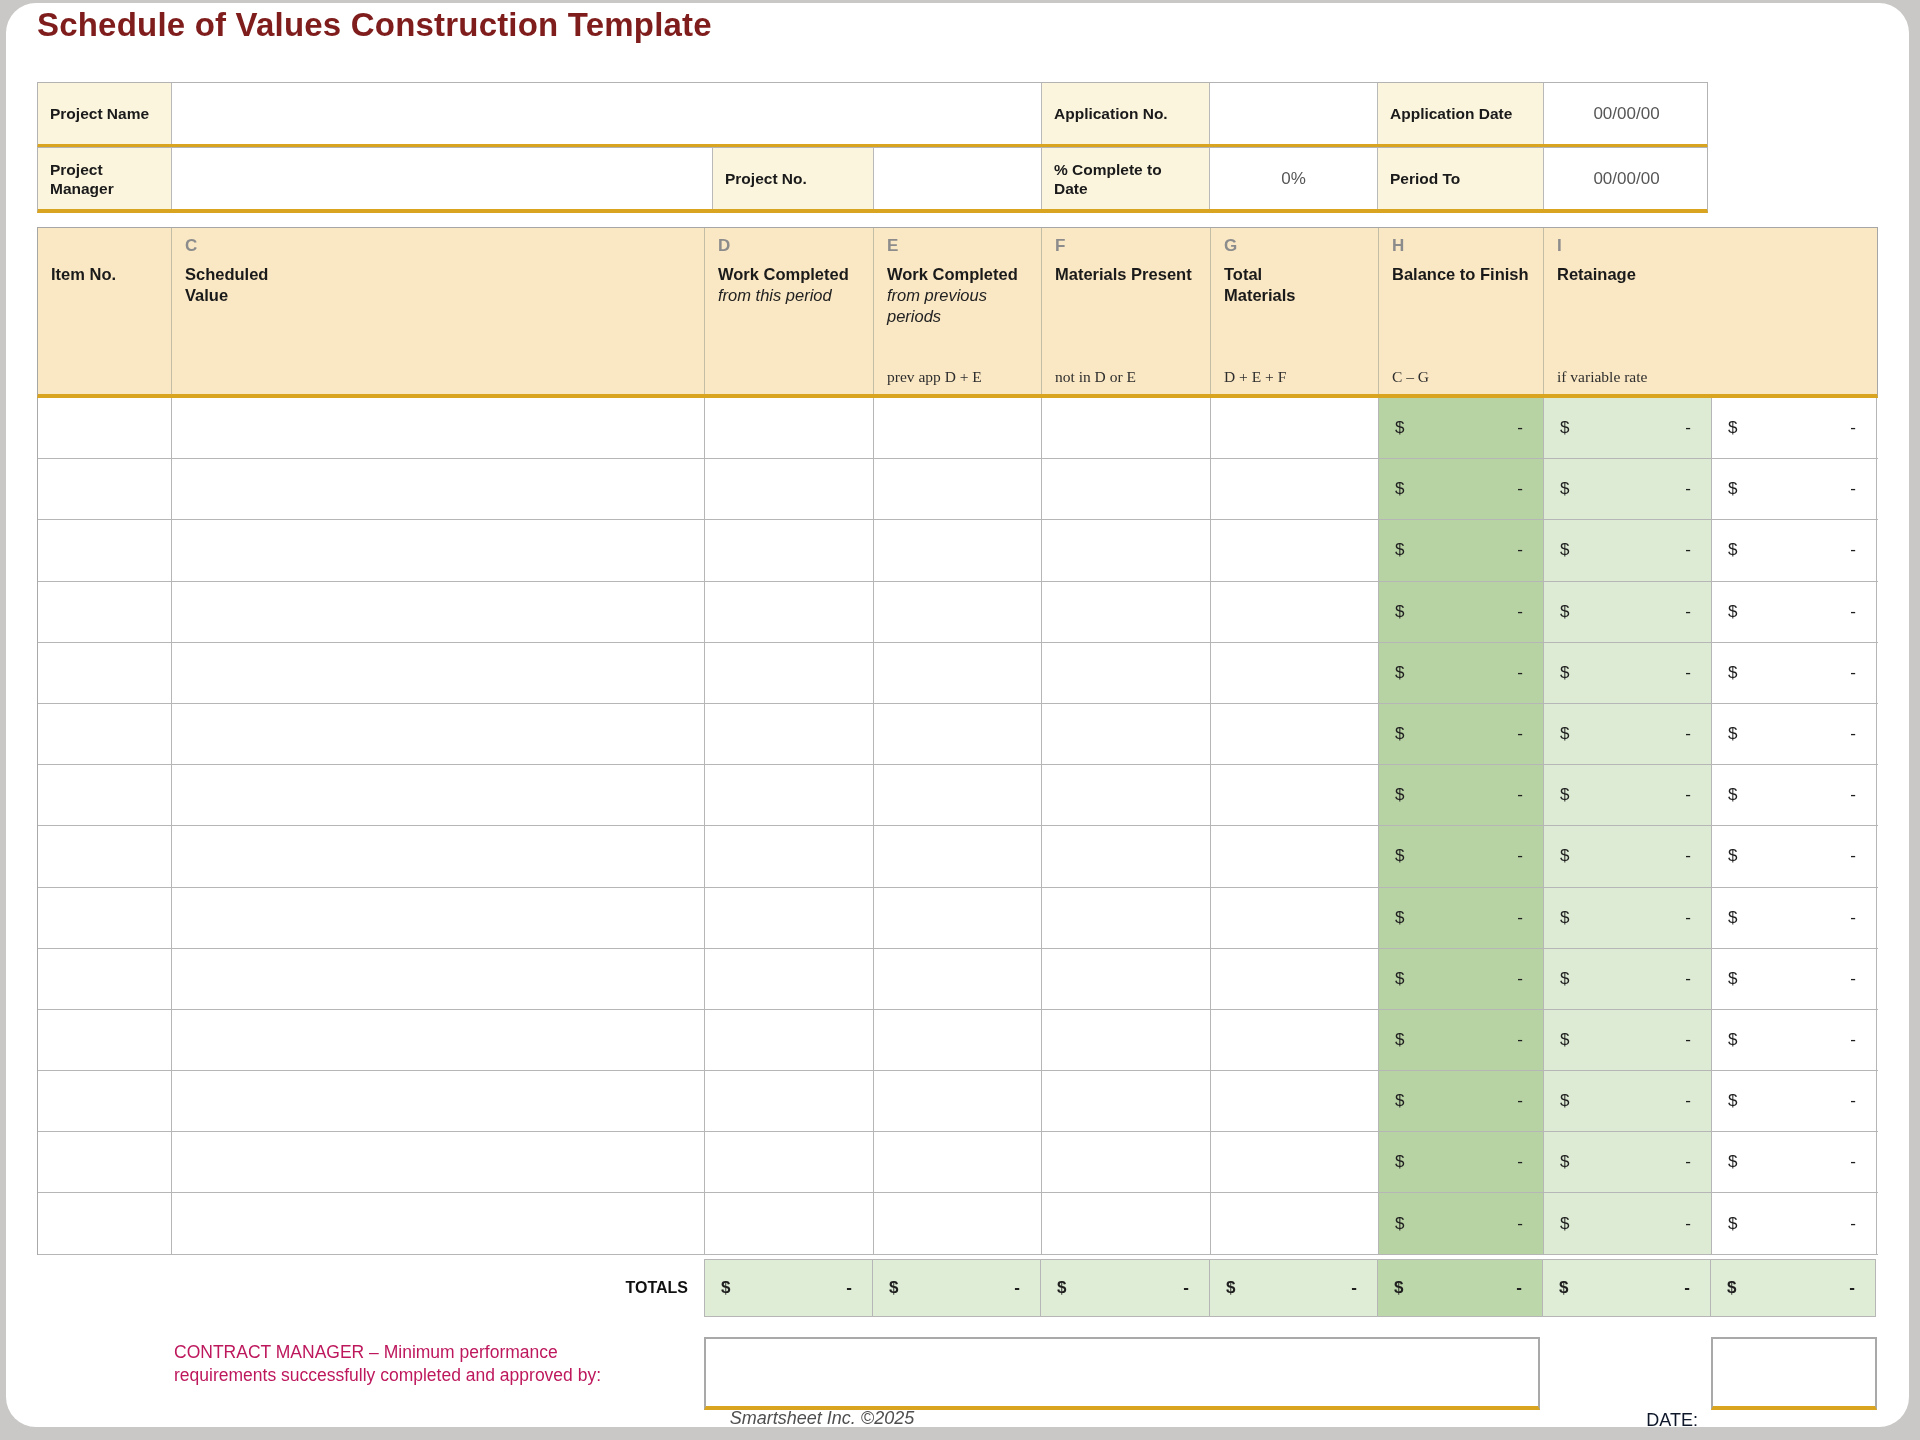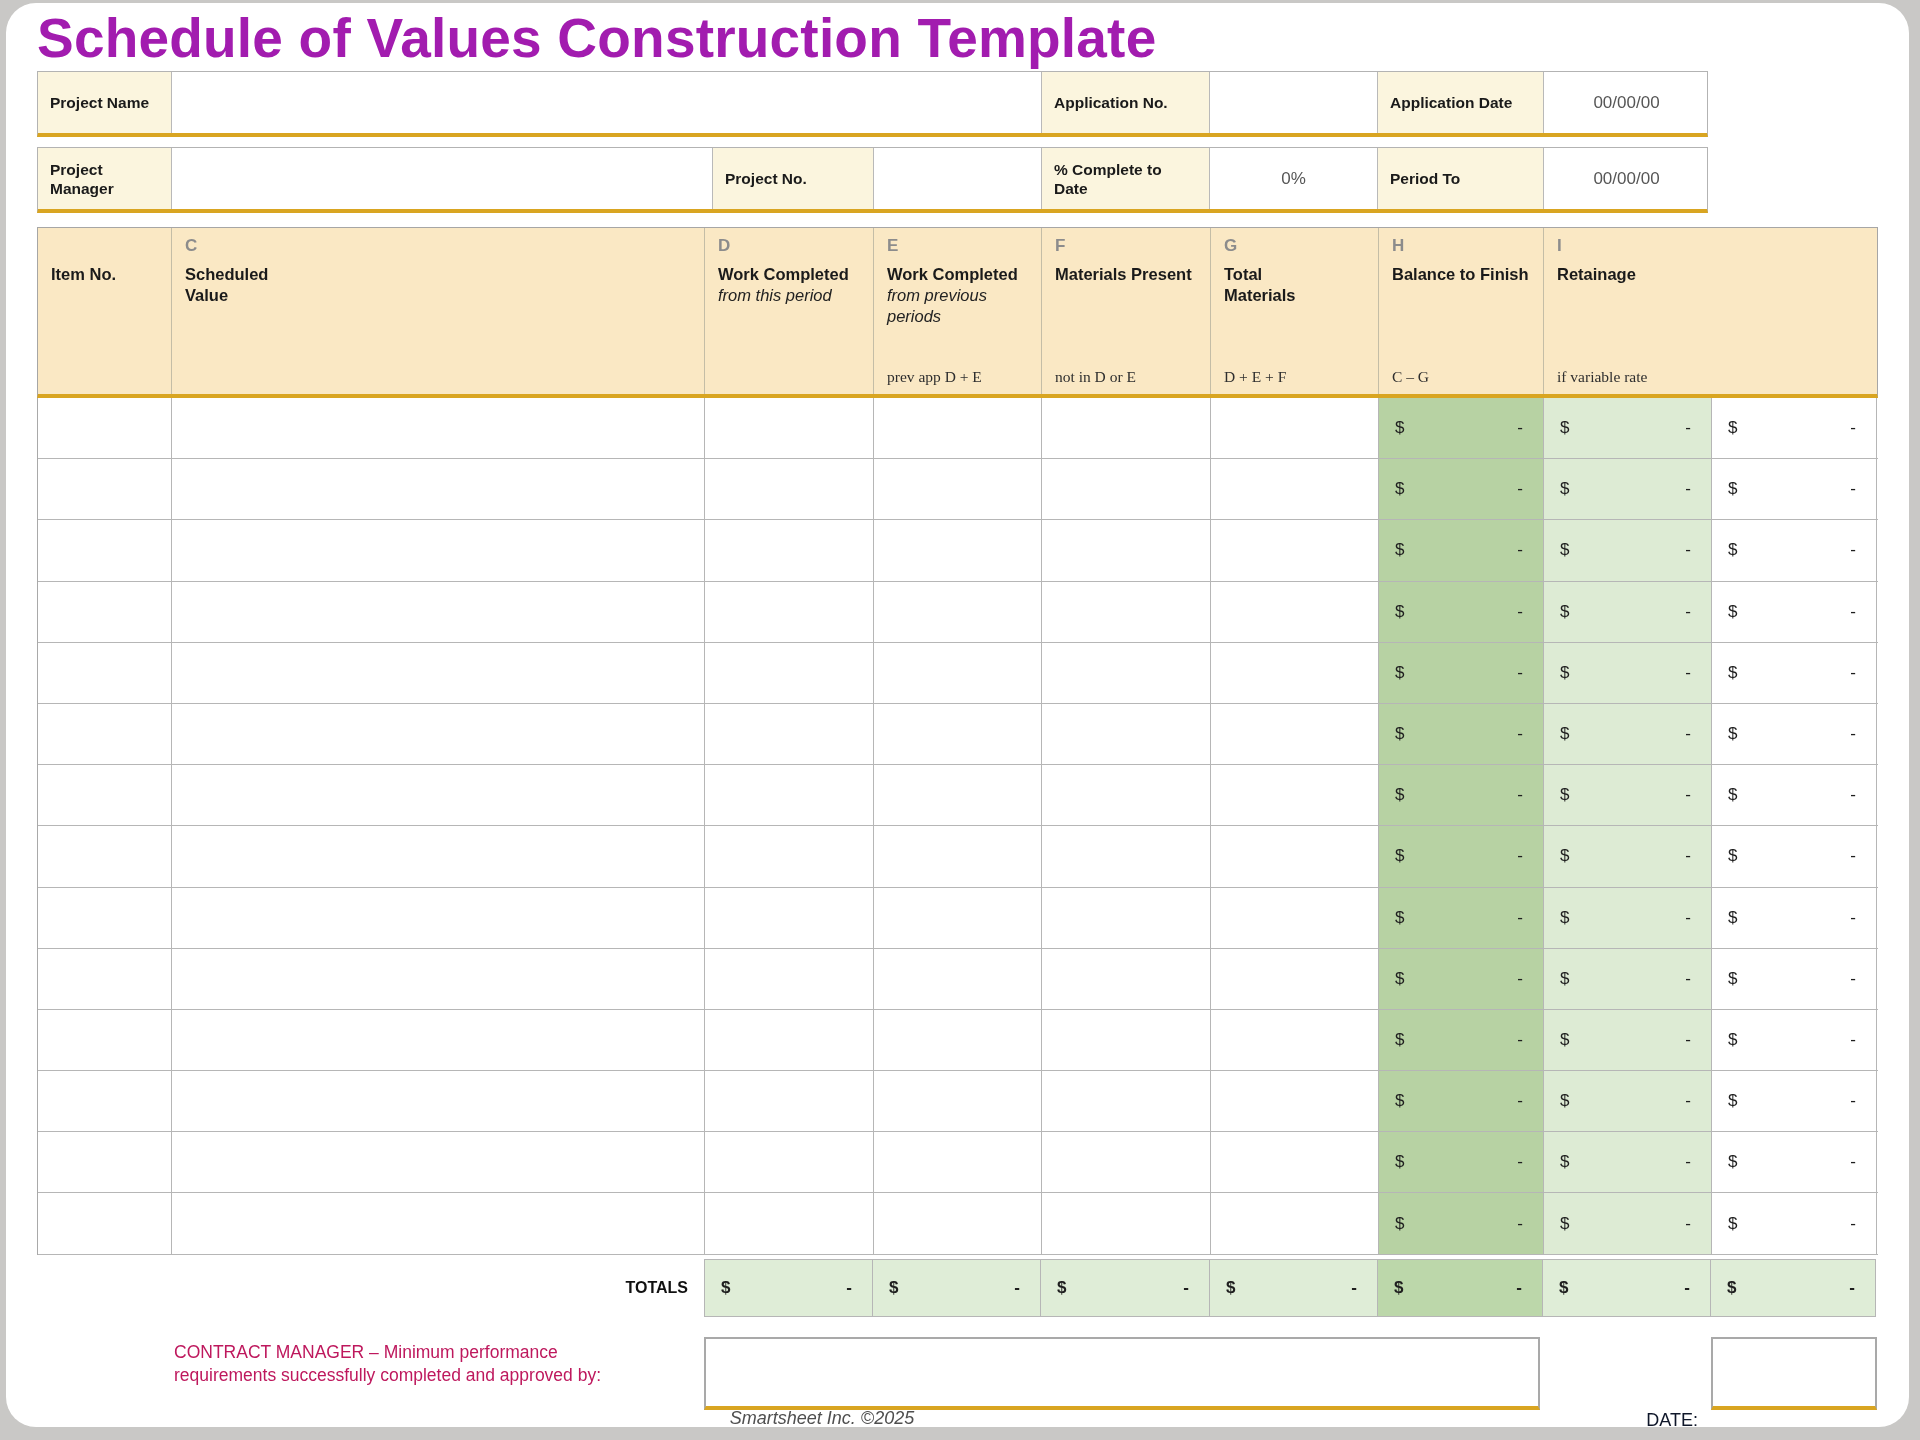--- a/index.html
+++ b/index.html
@@ -12,30 +12,30 @@
   }
   .page {
     position:absolute; left:6px; top:3px; width:1903px; height:1424px;
     background:#ffffff; border-radius:30px;
   }
   .abs { position:absolute; }
 
   
   .title {
     left:37px; top:6px;
-    font-size:55px; font-weight:bold; color:#a21caf; letter-spacing:0.2px;
+    font-size:33px; font-weight:bold; color:#7f1d1d; letter-spacing:0.2px;
   }
 
   
   .formrow {
     display:grid; height:66px;
     border:1px solid #b3b3b3; border-bottom:4px solid #d9a521;
     background:#fff;
   }
-  .form1 { left:37px; top:71px;  width:1671px; grid-template-columns:134px 870px 168px 168px 166px 165px; }
+  .form1 { left:37px; top:82px;  width:1671px; grid-template-columns:134px 870px 168px 168px 166px 165px; }
   .form2 { left:37px; top:147px; width:1671px; grid-template-columns:134px 541px 161px 168px 168px 168px 166px 165px; }
   .fcell { border-right:1px solid #b9b9b9; display:flex; align-items:center; }
   .fcell:last-child { border-right:none; }
   .flabel {
     background:#fbf5de; font-weight:bold; font-size:15.5px; color:#1a1a1a;
     padding:0 10px 0 12px; line-height:19px;
   }
   .fvalue { justify-content:center; font-size:17px; color:#565656; }
   .fvalue.blank { justify-content:flex-start; padding-left:12px; }
 

